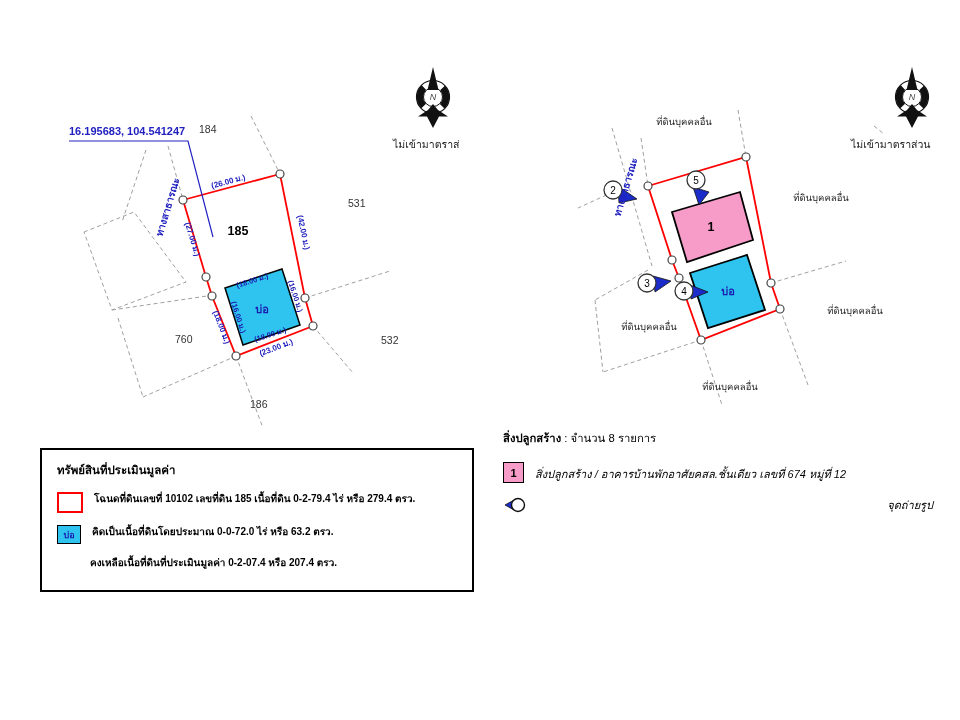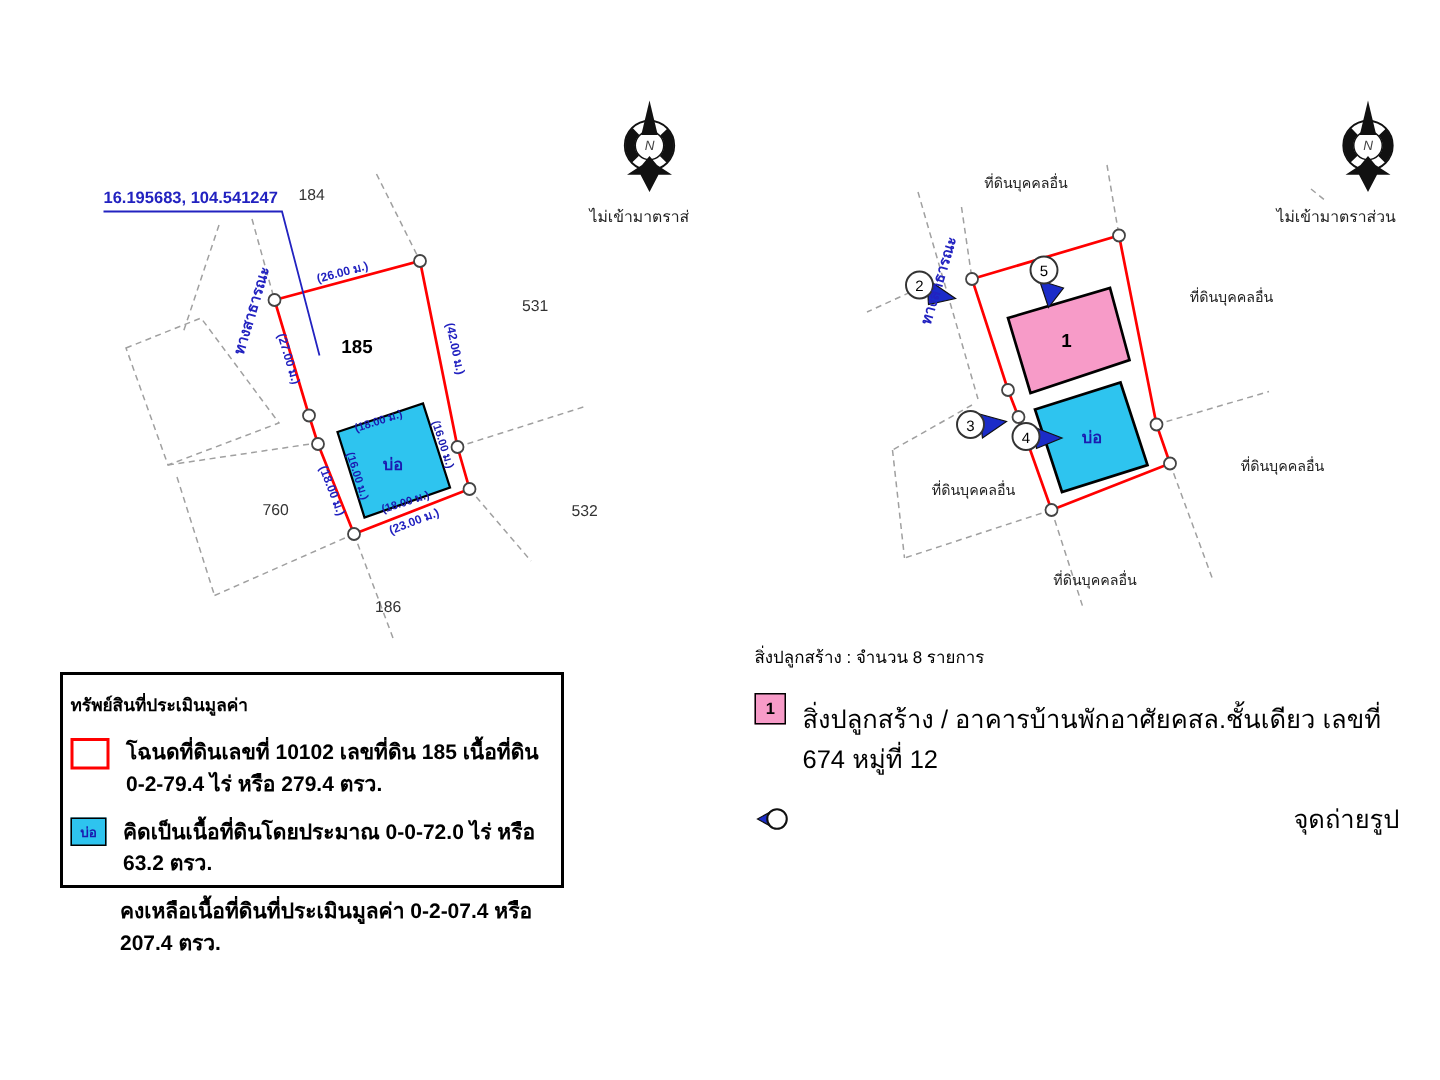--- a/index.html
+++ b/index.html
@@ -1,34 +1,34 @@
 <!DOCTYPE html>
 <html><head>
 <meta charset="utf-8">
 <style>
   html,body{margin:0;padding:0;background:#e8e8e8;}
   #page{position:relative;width:960px;height:720px;background:#ffffff;overflow:hidden;
         font-family:"Liberation Sans",sans-serif;}
   #diagram-svg{position:absolute;left:0;top:0;}
-  .legend-box{position:absolute;left:40px;top:448px;width:336px;height:144px;
-      border:2px solid #000;background:#fff;box-sizing:border-box;padding:11px 5px;}
+  .legend-box{position:absolute;left:40px;top:448px;width:434px;height:144px;
+      border:2px solid #000;background:#fff;box-sizing:border-box;padding:11px 15px;}
   .legend-title{font-size:11.5px;font-weight:bold;color:#000;margin-bottom:12px;}
   .legend-row{display:flex;gap:11px;align-items:flex-start;margin-bottom:11px;}
   .swatch-deed{width:22px;height:17px;background:#fff;border:2px solid #ff0000;flex:0 0 auto;margin-top:1px;}
   .swatch-pond{width:22px;height:17px;background:#2ec4ef;border:1.5px solid #000;flex:0 0 auto;
       display:flex;align-items:center;justify-content:center;font-size:9px;font-weight:bold;color:#1b1bb0;margin-top:1px;}
-  .legend-text{font-size:14px;font-weight:bold;color:#000;line-height:1.5;}
+  .legend-text{font-size:10px;font-weight:bold;color:#000;line-height:1.5;}
   .legend-row.indent{padding-left:33px;margin-top:10px;}
   .bldg-legend{position:absolute;left:503px;top:429px;width:430px;}
   .bldg-header{font-size:11.3px;color:#000;}
-  .bldg-header .hdr-label{font-weight:normal;}
+  .bldg-header .hdr-label{font-weight:bold;}
   .bldg-item{display:flex;gap:11px;align-items:flex-start;margin-top:15px;}
   .swatch-bldg{width:19px;height:19px;background:#f79bc8;border:1.5px solid #000;flex:0 0 auto;
       display:flex;align-items:center;justify-content:center;font-size:11px;font-weight:bold;color:#000;}
-  .bldg-item-text{font-size:17px;color:#000;padding-top:3px;}
+  .bldg-item-text{font-size:11px;color:#000;padding-top:3px;font-style:italic;}
   .photo-row{display:flex;gap:21px;align-items:center;margin-top:13px;justify-content:space-between;}
 </style>
 </head>
 <body>
 
 <div id="page">
 
 <svg id="diagram-svg" width="960" height="445" viewBox="0 0 960 445">
   <defs>
     <g id="compass">

